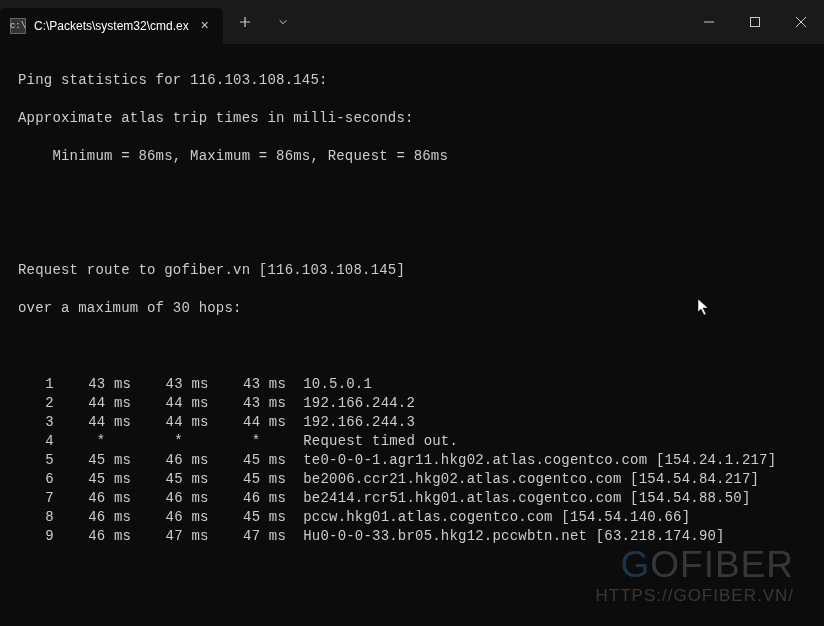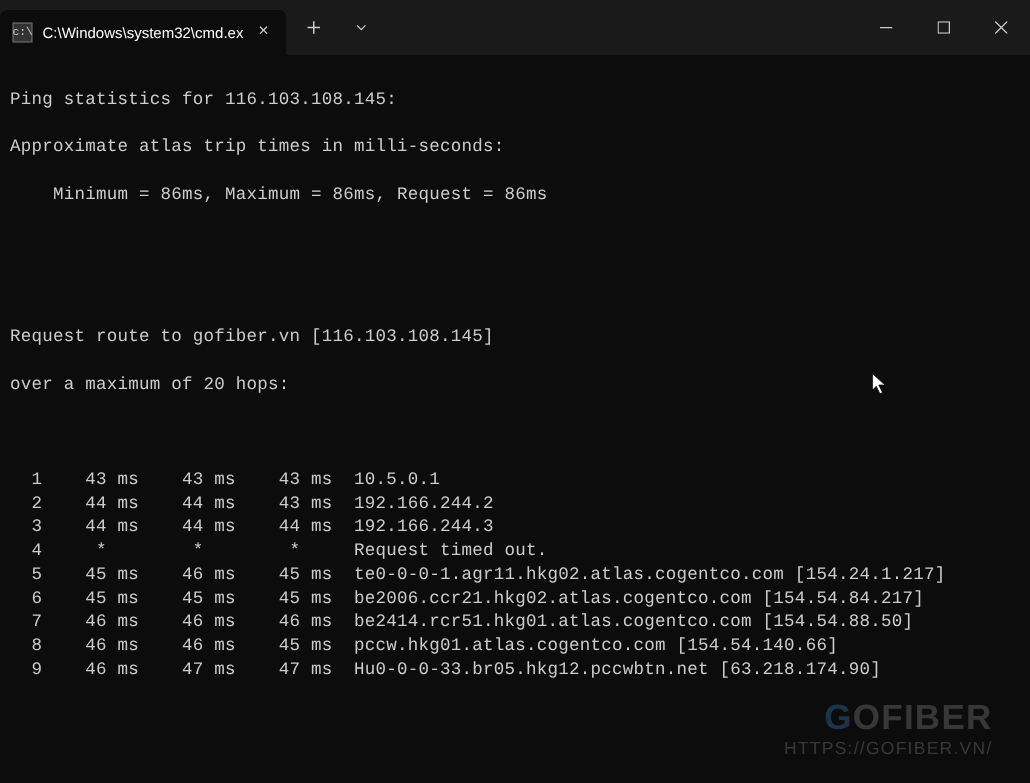--- a/index.html
+++ b/index.html
@@ -84,64 +84,64 @@
       cursor: pointer;
     }
     .win-btn svg { width: 10px; height: 10px; }
     .terminal {
       padding: 8px 8px;
       line-height: 19px;
       white-space: pre;
       font-family: Consolas, 'Courier New', monospace;
       letter-spacing: 0.2px;
     }
-    .terminal div { white-space: pre; }
+    .terminal div { white-space: pre; margin-left: 10px; }
     .hl-box {
       border: 2px solid #ff3030;
       padding: 0 3px;
       display: inline-block;
       margin-left: -3px;
     }
     .watermark {
       position: absolute;
       bottom: 20px;
       right: 30px;
       text-align: right;
       opacity: 0.35;
       pointer-events: none;
     }
     .watermark-main {
-      font-size: 28px;
-      font-weight: 700;
+      font-size: 37px;
+      font-weight: 400;
       font-family: Arial, sans-serif;
       letter-spacing: 1px;
       text-align: right;
     }
     .watermark-main .g1 { color: #3a7fbf; }
     .watermark-main .rest { color: #888; }
     .watermark-url {
-      font-size: 14px;
+      font-size: 17px;
       color: #888;
       font-family: Arial, sans-serif;
       letter-spacing: 1px;
     }
     .cursor-arrow {
       position: absolute;
       top: 298px;
       left: 697px;
       pointer-events: none;
     }
   </style>
 </head>
 <body>
 
 <div class="titlebar">
   <div class="tab">
     <span class="tab-icon">c:\</span>
-    <span class="tab-title">C:\Windows\system32\cmd.ex</span>
+    <span class="tab-title">C:\Packets\system32\cmd.ex</span>
     <span class="tab-close">×</span>
   </div>
   <div class="newtab">
     <svg viewBox="0 0 12 12" width="12" height="12">
         <path d="M6 1v10M1 6h10" stroke="#ccc" stroke-width="1.2"></path>
       </svg>
   </div>
   <div class="dropdown">
     <svg viewBox="0 0 12 12" width="10" height="10">
         <path d="M2 4l4 4 4-4" stroke="#ccc" stroke-width="1.2" fill="none"></path>
@@ -165,21 +165,21 @@
   </div>
 </div>
 
 <div class="terminal">
 <div>Ping statistics for 116.103.108.145:</div>
 <div>Approximate atlas trip times in milli-seconds:</div>
 <div>    Minimum = 86ms, Maximum = 86ms, Request = 86ms</div>
 <div>&nbsp;</div>
 <div>&nbsp;</div>
 <div>Request route to gofiber.vn [116.103.108.145]</div>
-<div>over a maximum of 20 hops:</div>
+<div>over a maximum of 30 hops:</div>
 <div>&nbsp;</div>
 <div id="hops-container"><div>  1    43 ms    43 ms    43 ms  10.5.0.1</div><div>  2    44 ms    44 ms    43 ms  192.166.244.2</div><div>  3    44 ms    44 ms    44 ms  192.166.244.3</div><div>  4     *        *        *     Request timed out.</div><div>  5    45 ms    46 ms    45 ms  te0-0-0-1.agr11.hkg02.atlas.cogentco.com [154.24.1.217]</div><div>  6    45 ms    45 ms    45 ms  be2006.ccr21.hkg02.atlas.cogentco.com [154.54.84.217]</div><div>  7    46 ms    46 ms    46 ms  be2414.rcr51.hkg01.atlas.cogentco.com [154.54.88.50]</div><div>  8    46 ms    46 ms    45 ms  pccw.hkg01.atlas.cogentco.com [154.54.140.66]</div><div>  9    46 ms    47 ms    47 ms  Hu0-0-0-33.br05.hkg12.pccwbtn.net [63.218.174.90]</div></div>
 
 
 
 
 </div>
 
 <div class="watermark">
   <div class="watermark-main"><span class="g1">G</span><span class="rest">OFIBER</span></div>

